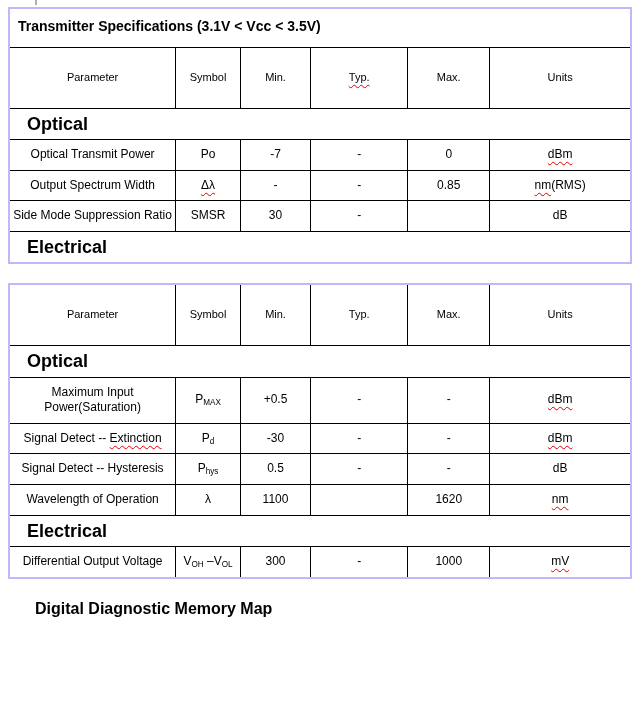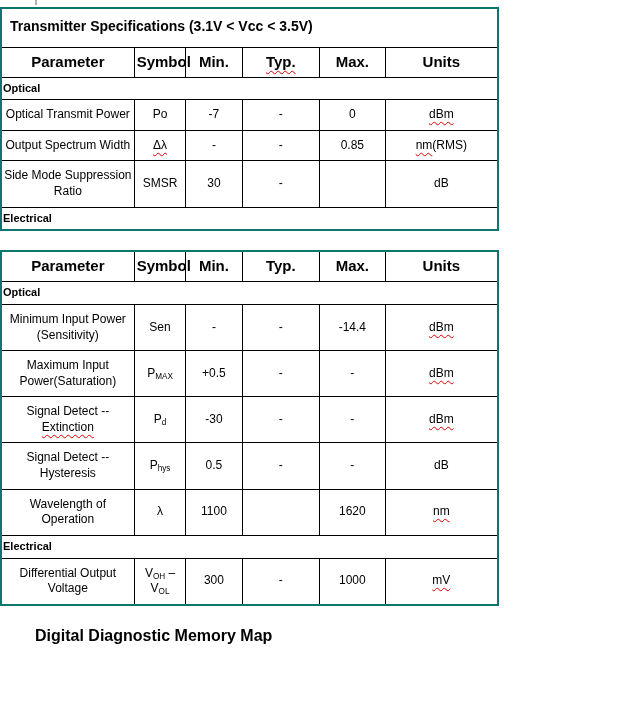--- a/index.html
+++ b/index.html
@@ -1,28 +1,28 @@
 <!DOCTYPE html>
 <html><head>
 <meta charset="utf-8">
 <style>
   html,body{margin:0;padding:0;background:#fff;}
   .page{position:relative;width:640px;height:725px;background:#ffffff;overflow:hidden;
         font-family:"Liberation Sans","DejaVu Sans",sans-serif;color:#000;}
   .cursor-tick{position:absolute;left:35px;top:0;width:2px;height:5px;background:#b0b0b0;}
-  table.spec{width:499px;border-collapse:collapse;table-layout:fixed;
-             border:2px solid #0f766e;}
+  table.spec{width:624px;margin-left:8px;border-collapse:collapse;table-layout:fixed;
+             border:2px solid #c4b5fd;}
   table.spec td{border:1px solid #000;vertical-align:middle;}
   .col-0{width:26.8%}.col-1{width:10.4%}.col-2{width:11.3%}
   .col-3{width:15.6%}.col-4{width:13.2%}.col-5{width:22.7%}
   #table-0{margin-top:7px;}
   #table-1{margin-top:19px;}
   td.title-cell{font-weight:bold;font-size:14px;text-align:left;padding:9px 8px 12px 8px;line-height:1.2;}
-  td.header-cell{font-weight:bold;font-size:15px;text-align:center;padding:5px 2px;line-height:1.25;}
-  td.section-cell{font-weight:bold;font-size:11px;text-align:left;padding:4px 1px;line-height:1.25;}
+  td.header-cell{font-weight:normal;font-size:11px;text-align:center;padding:23px 2px;line-height:1.25;}
+  td.section-cell{font-weight:bold;font-size:18px;text-align:left;padding:4px 17px;line-height:1.25;}
   td.cell{font-size:12px;text-align:center;padding:7px 2px;line-height:1.3;}
   sub{font-size:0.68em;vertical-align:-0.28em;line-height:0;letter-spacing:0;}
   .squig{text-decoration-line:underline;text-decoration-style:wavy;
          text-decoration-color:#e00000;text-decoration-thickness:1px;text-underline-offset:3px;}
   .dotted{text-decoration-line:underline;text-decoration-style:dotted;
           text-decoration-color:#e00000;text-decoration-thickness:1.5px;text-underline-offset:3px;}
   h2.mem-map{font-size:16px;font-weight:bold;margin:21px 0 0 35px;letter-spacing:0;}
 </style>
 </head>
 <body>
@@ -97,28 +97,20 @@
           <td class="header-cell">Symbol</td>
           <td class="header-cell">Min.</td>
           <td class="header-cell">Typ.</td>
           <td class="header-cell">Max.</td>
           <td class="header-cell">Units</td>
         </tr>
         <tr class="section-row">
           <td class="section-cell" colspan="6">Optical</td>
         </tr>
         <tr class="data-row">
-          <td class="cell">Minimum Input Power (Sensitivity)</td>
-          <td class="cell">Sen</td>
-          <td class="cell">-</td>
-          <td class="cell">-</td>
-          <td class="cell">-14.4</td>
-          <td class="cell"><span class="squig">dBm</span></td>
-        </tr>
-        <tr class="data-row">
           <td class="cell">Maximum Input Power(Saturation)</td>
           <td class="cell">P<sub>MAX</sub></td>
           <td class="cell">+0.5</td>
           <td class="cell">-</td>
           <td class="cell">-</td>
           <td class="cell"><span class="squig">dBm</span></td>
         </tr>
         <tr class="data-row">
           <td class="cell">Signal Detect -- <span class="squig">Extinction</span></td>
           <td class="cell">P<sub>d</sub></td>

